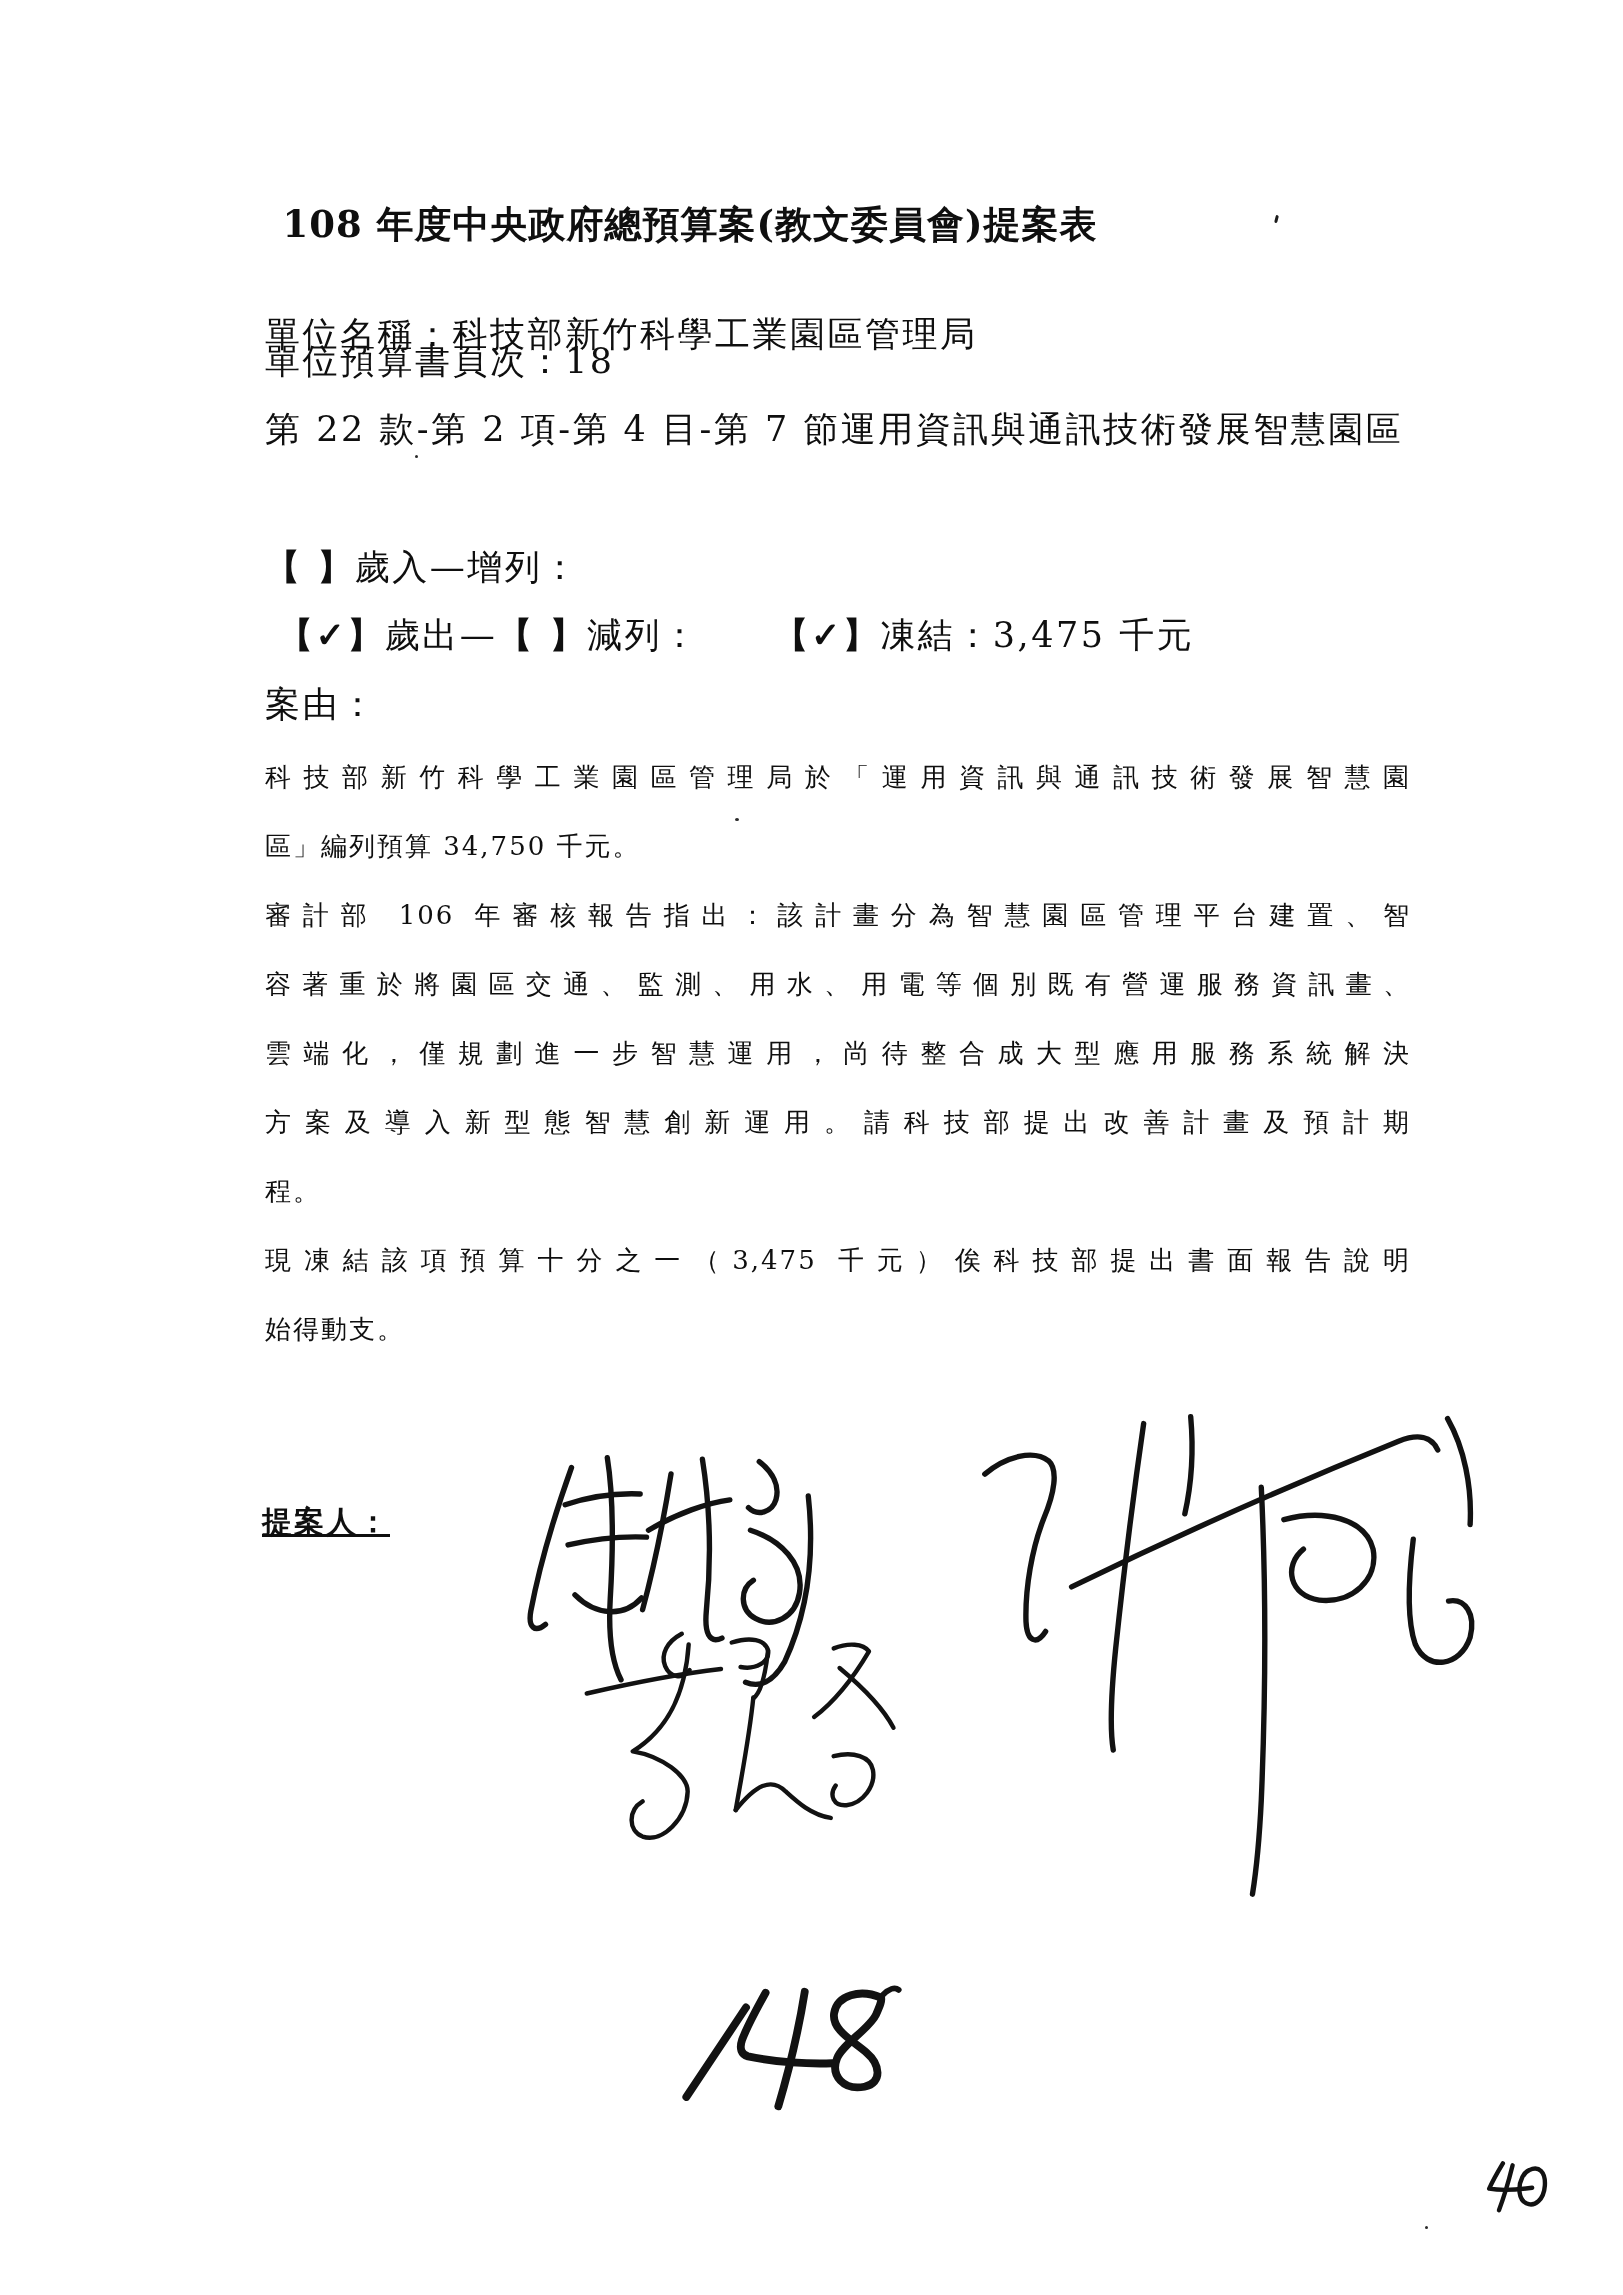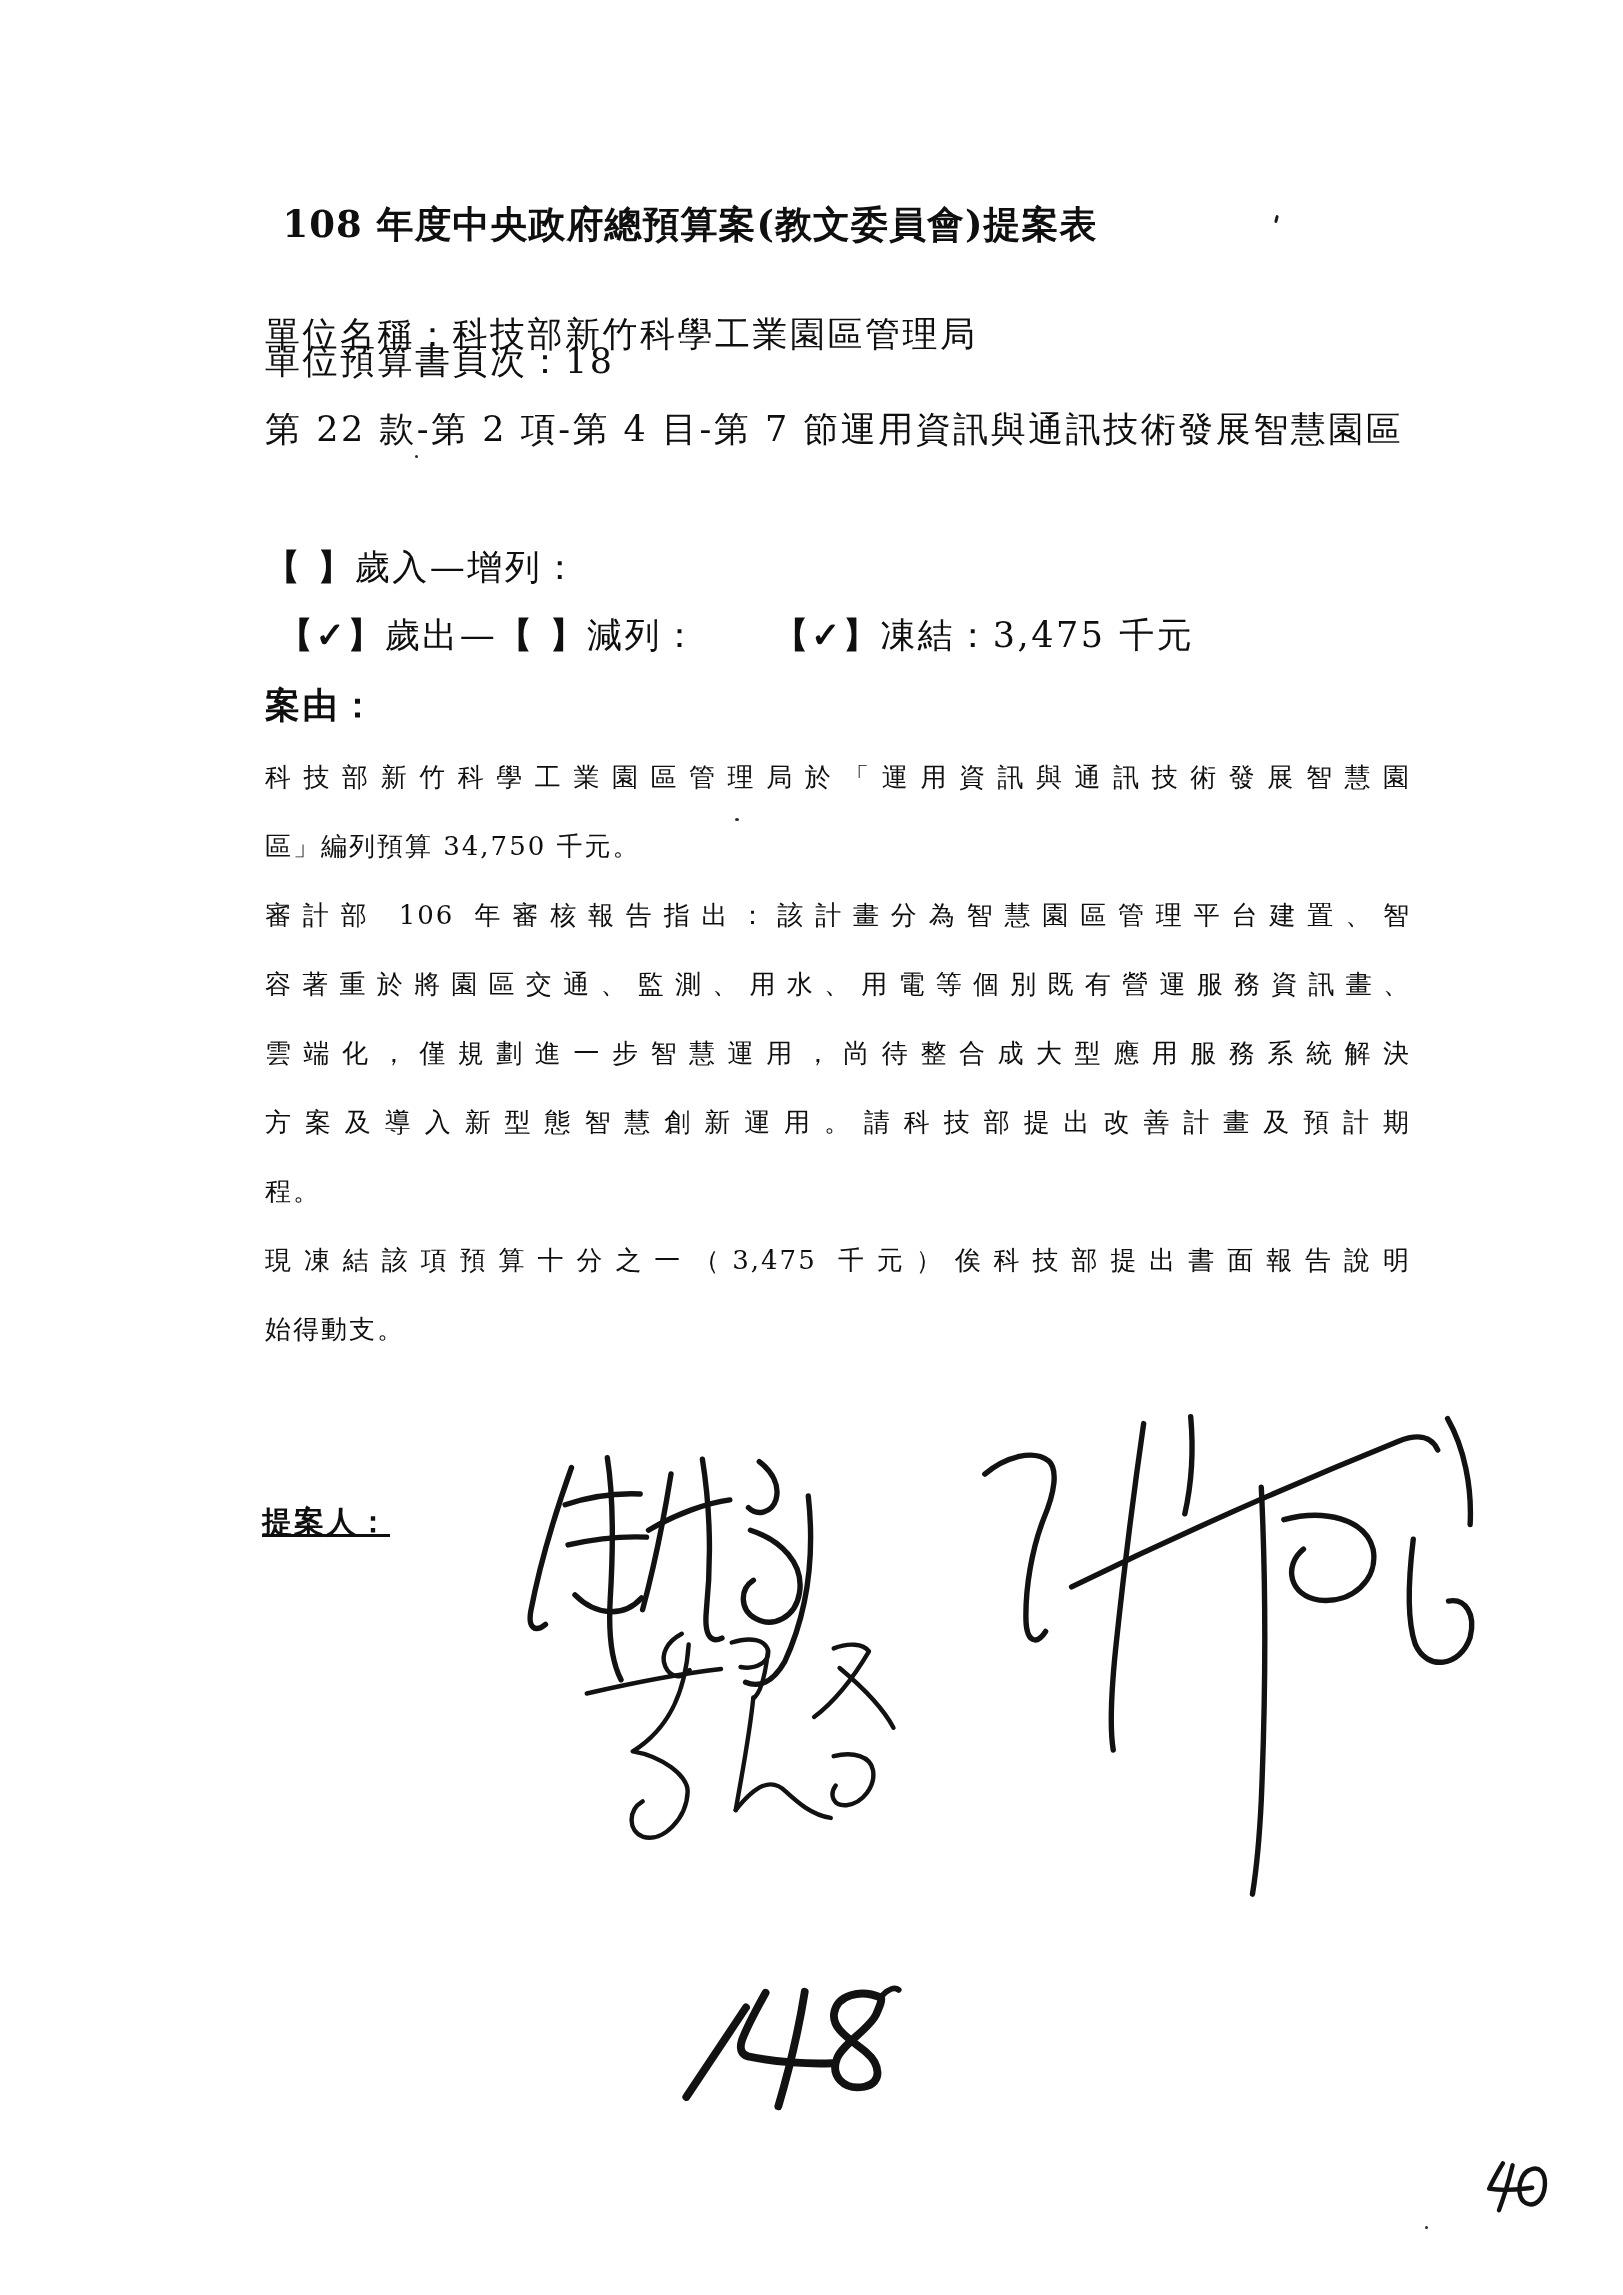--- a/index.html
+++ b/index.html
@@ -15,21 +15,21 @@
   .hline{font-size:35px;line-height:1;letter-spacing:2.5px;white-space:nowrap;}
   .title{
     top:206px;left:0;width:1380px;text-align:center;
     font-size:37px;font-weight:700;letter-spacing:1px;line-height:1;
   }
   .l-unit{top:277px;left:265px;margin-top:40px;}
   .l-page{top:344px;left:265px;}
   .l-item{top:412px;left:265px;}
   .l-cb1{top:549px;left:265px;}
   .l-cb2{top:617px;left:278px;}
-  .l-case{top:687px;left:265px;font-weight:700;}
+  .l-case{top:687px;left:265px;font-weight:400;}
   .cb{font-weight:600;}
   .gap{display:inline-block;width:74px;}
   .bodytext{
     top:743px;left:265px;width:1146px;
     font-size:26px;line-height:69px;letter-spacing:2px;
   }
   .line{
     text-align:justify;
     text-align-last:justify;
     -moz-text-align-last:justify;

